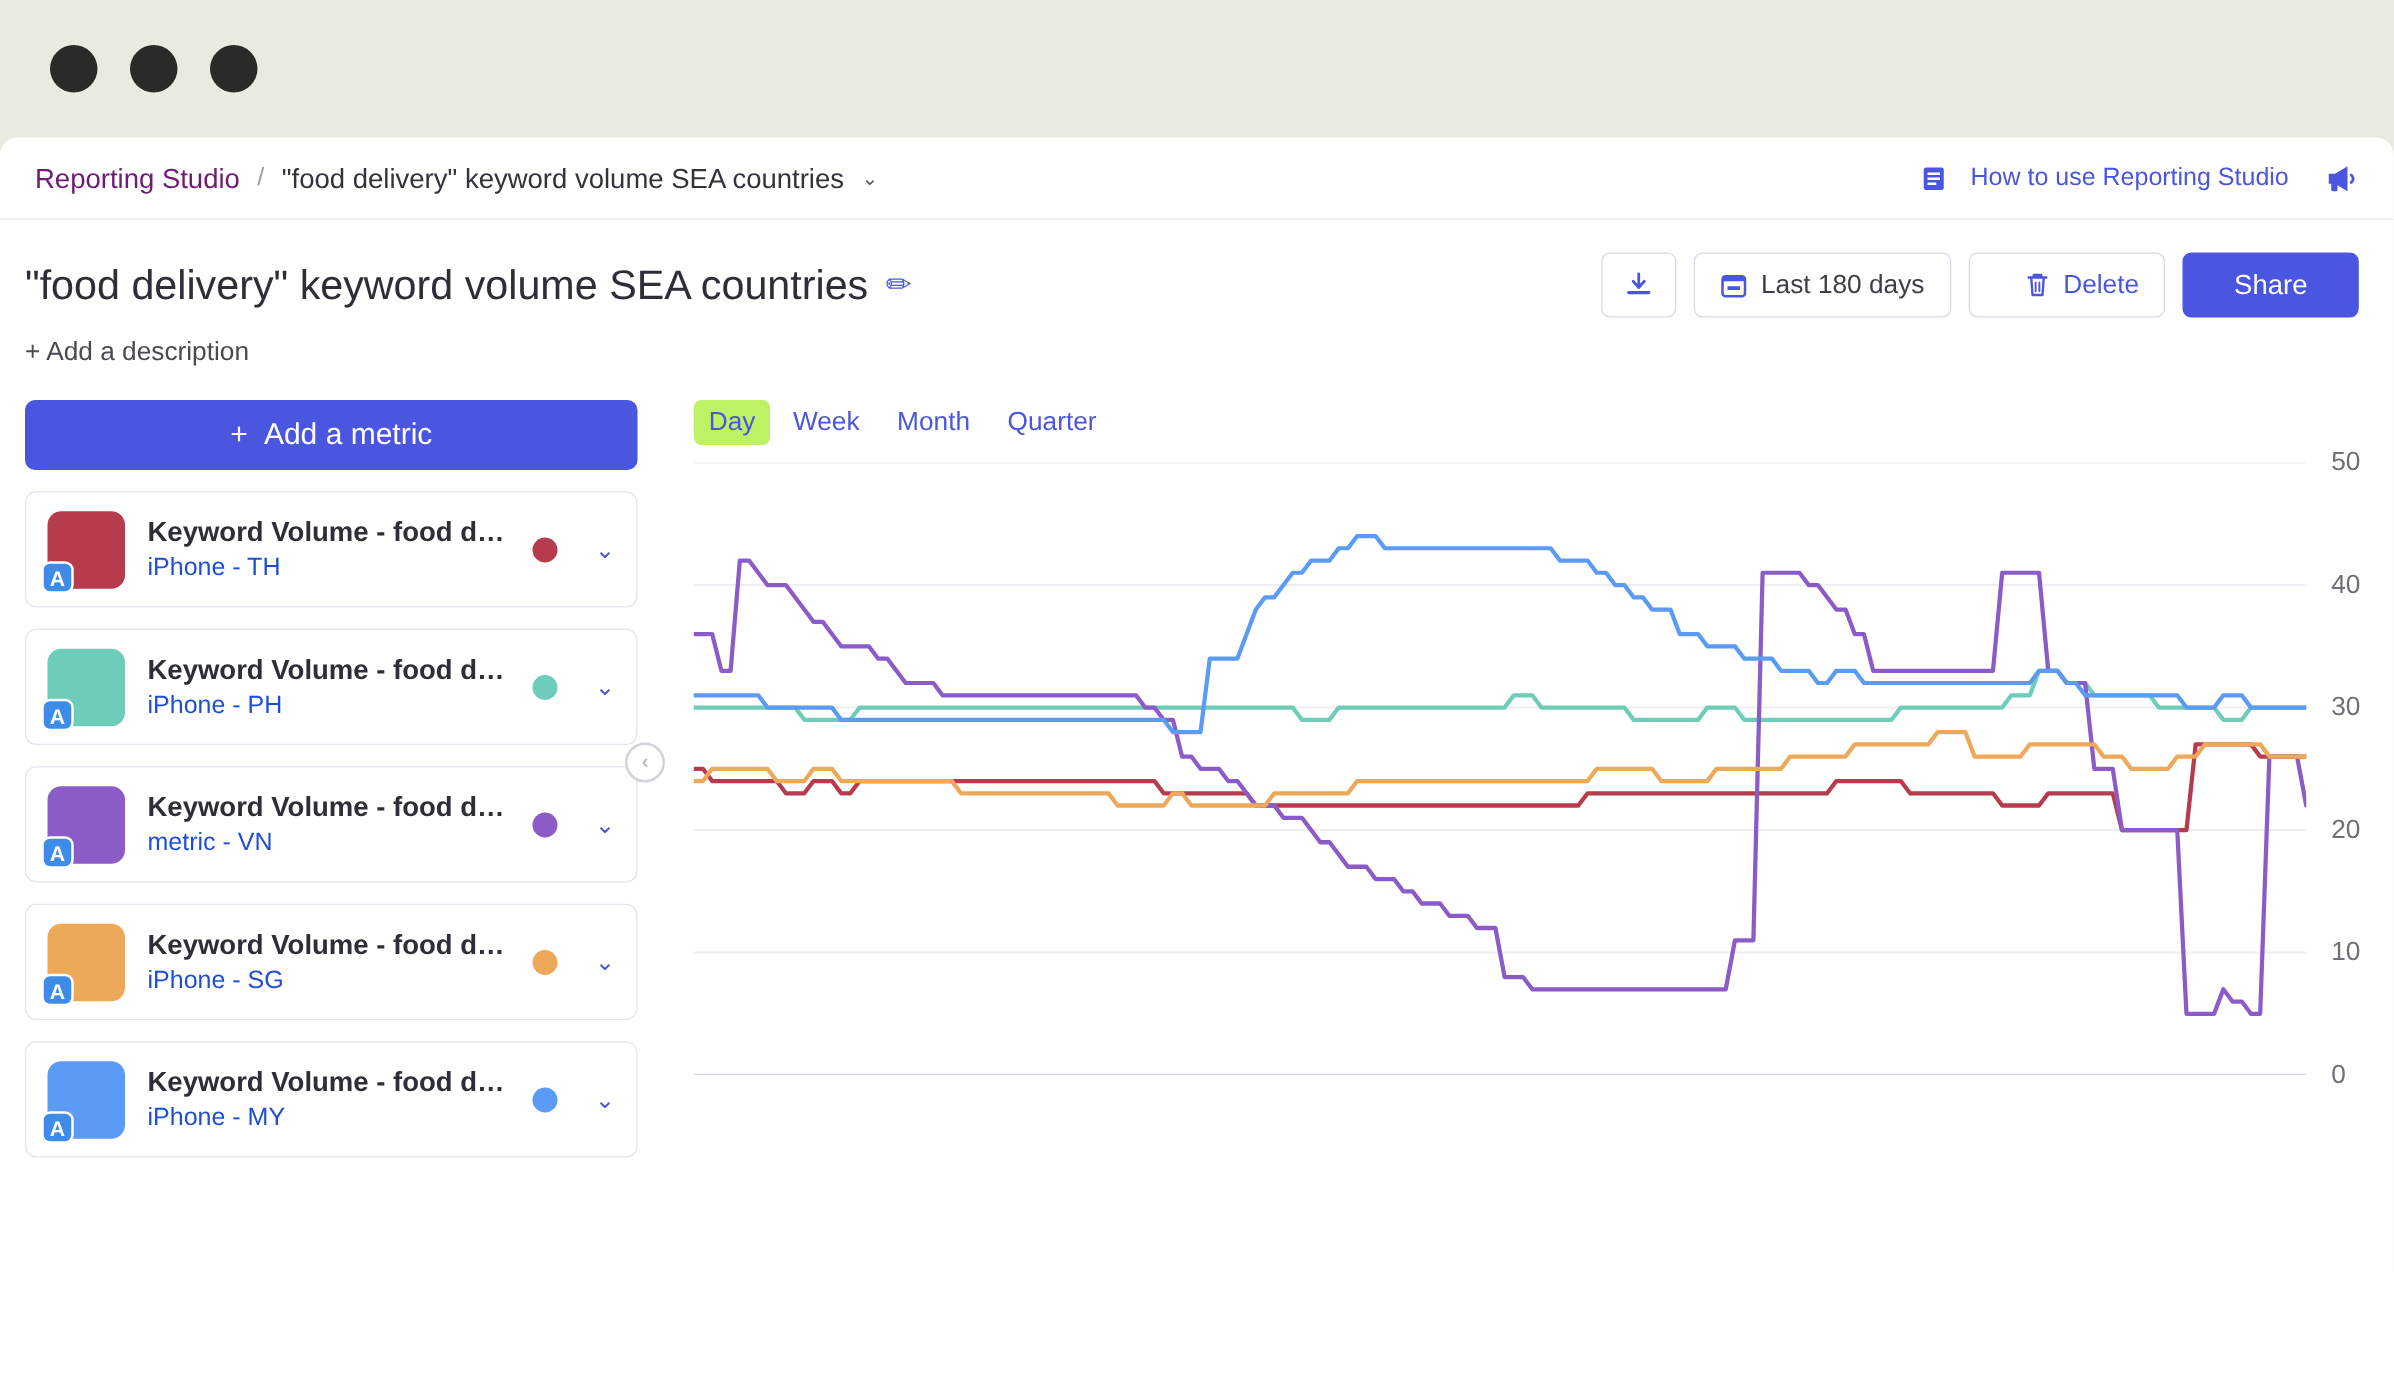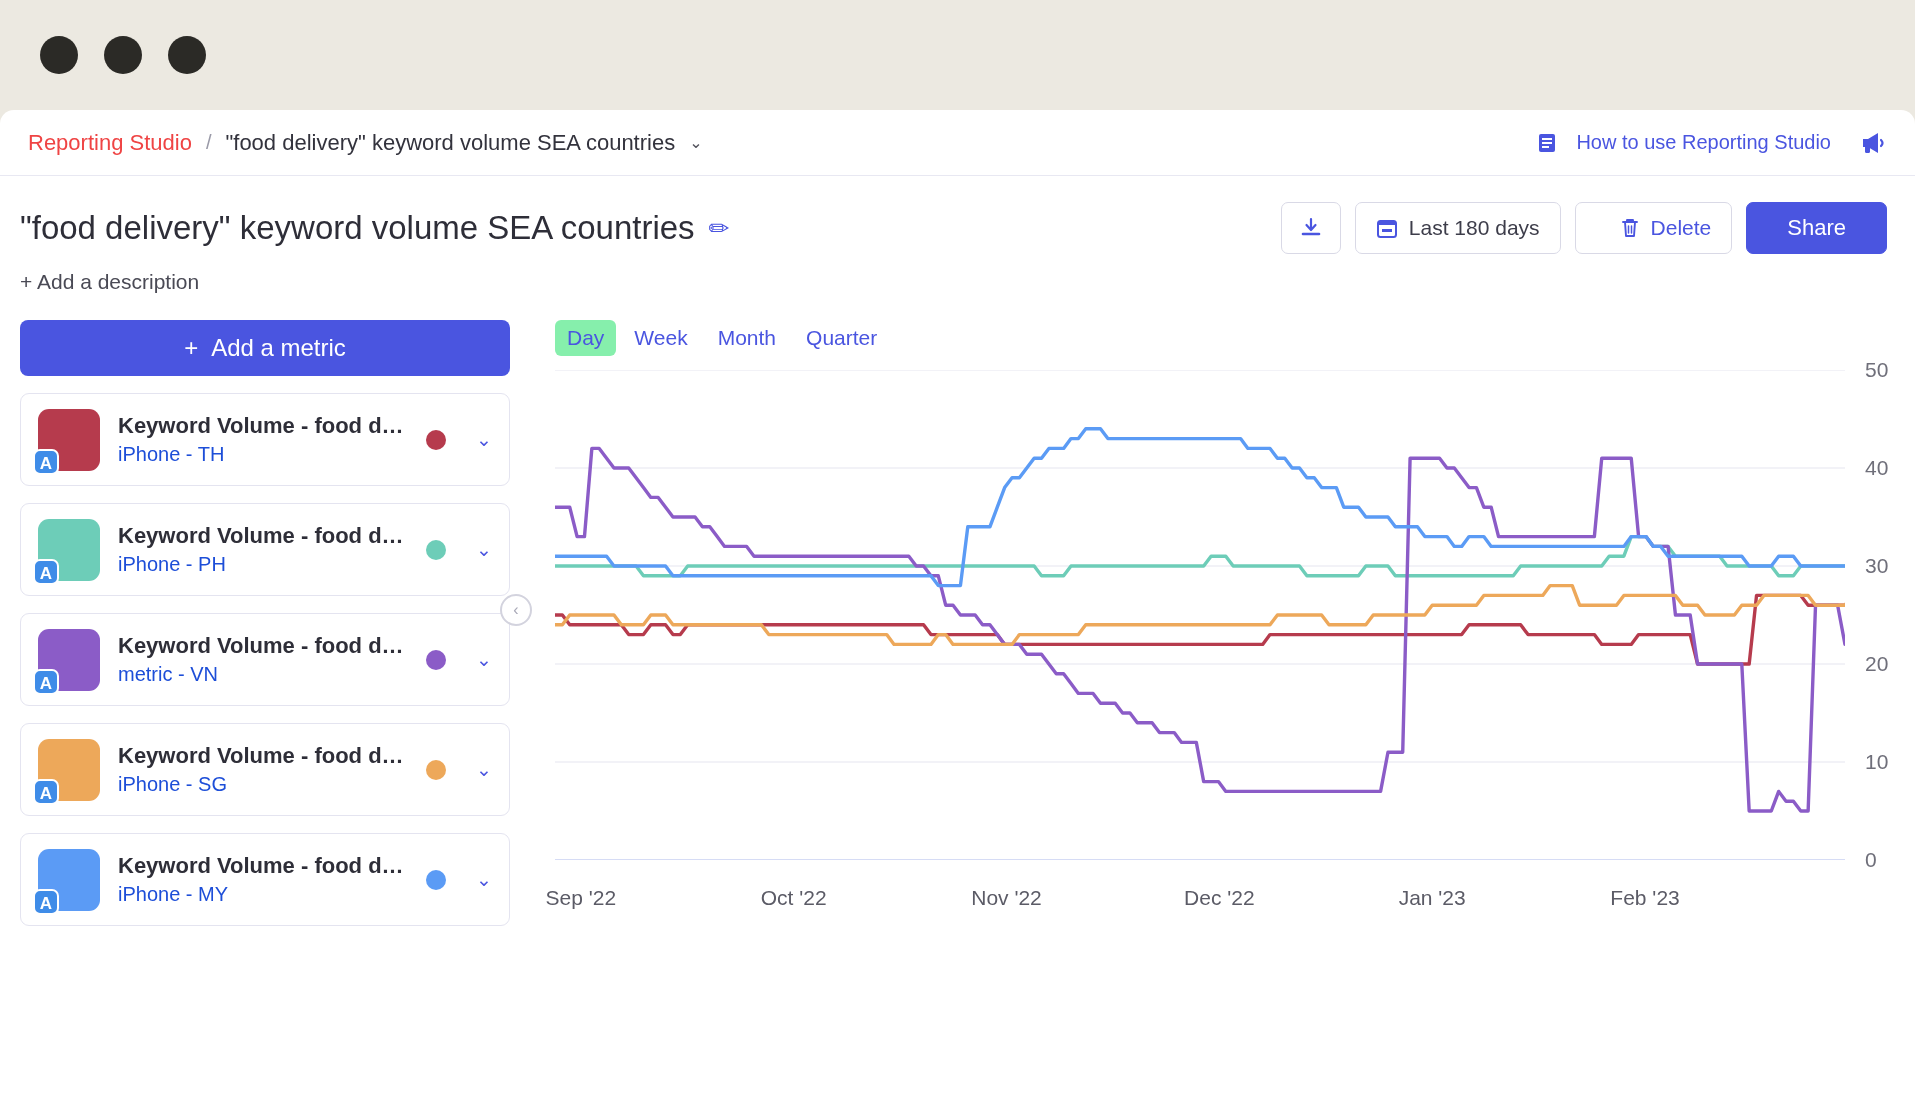--- a/index.html
+++ b/index.html
@@ -23,21 +23,21 @@
     background: #fff;
     border-top-left-radius: 14px; border-top-right-radius: 14px;
     overflow: hidden;
   }
 
   
   .breadcrumb-bar {
     height: 66px; display: flex; align-items: center;
     padding: 0 28px; border-bottom: 1px solid #e8e8f2;
   }
-  .crumb-link { color: #ef4444; font-size: 22px; cursor: pointer; }
+  .crumb-link { color: #701a75; font-size: 22px; cursor: pointer; }
   .crumb-sep { color: #9a9aa8; font-size: 20px; margin: 0 14px; }
   .crumb-current { color: #33333d; font-size: 22px; }
   .crumb-caret {
     margin-left: 14px; color: #55555f; font-size: 16px;
     display: inline-block;
   }
   .bc-right { margin-left: auto; display: flex; align-items: center; gap: 26px; }
   .help-link {
     color: #4a55e0; font-size: 20px; display: flex; align-items: center; gap: 19px;
     cursor: pointer;
@@ -114,21 +114,21 @@
   .brand-mark { width: 34px; height: 34px; }
   .brand-text {
     font-family: "DejaVu Serif", serif; font-size: 40px;
     color: #c2c2c2; font-weight: bold; letter-spacing: -1px;
   }
   .gran-tabs { display: flex; gap: 6px; margin-bottom: 8px; }
   .gran-tab {
     font-size: 21px; color: #4a55e0; padding: 6px 12px;
     border-radius: 6px; cursor: pointer;
   }
-  .gran-tab.active { background: #86efac; }
+  .gran-tab.active { background: #bef264; }
 
   .plot-area { position: relative; width: 1290px; height: 490px; margin-top: 14px; }
   .plot-svg { position: absolute; left: 0; top: 0; }
   .y-labels {
     position: absolute; right: -88px; top: 0; width: 80px; height: 100%;
   }
   .y-lab {
     position: absolute; font-size: 21px; color: #6f6f7a; left: 12px;
     transform: translateY(-50%);
   }
@@ -308,26 +308,18 @@
             <line x1="1090.05" x2="1090.05" y1="490" y2="503" stroke="#c9c9d4" stroke-width="1.5"></line>
           </svg>
         <div class="y-labels" id="y-labels">
             <div class="y-lab" style="top: 490px;">0</div>
             <div class="y-lab" style="top: 392px;">10</div>
             <div class="y-lab" style="top: 294px;">20</div>
             <div class="y-lab" style="top: 196px;">30</div>
             <div class="y-lab" style="top: 98px;">40</div>
             <div class="y-lab" style="top: 0px;">50</div>
           </div>
-        <div class="x-labels" id="x-labels">
-            <div class="x-lab" style="left: 25.8px; top: 18px;">Sep '22</div>
-            <div class="x-lab" style="left: 238.65px; top: 18px;">Oct '22</div>
-            <div class="x-lab" style="left: 451.5px; top: 18px;">Nov '22</div>
-            <div class="x-lab" style="left: 664.35px; top: 18px;">Dec '22</div>
-            <div class="x-lab" style="left: 877.2px; top: 18px;">Jan '23</div>
-            <div class="x-lab" style="left: 1090.05px; top: 18px;">Feb '23</div>
-          </div>
       </div>
 
     </div>
 
   </div>
 </div>
 
 </body></html>

